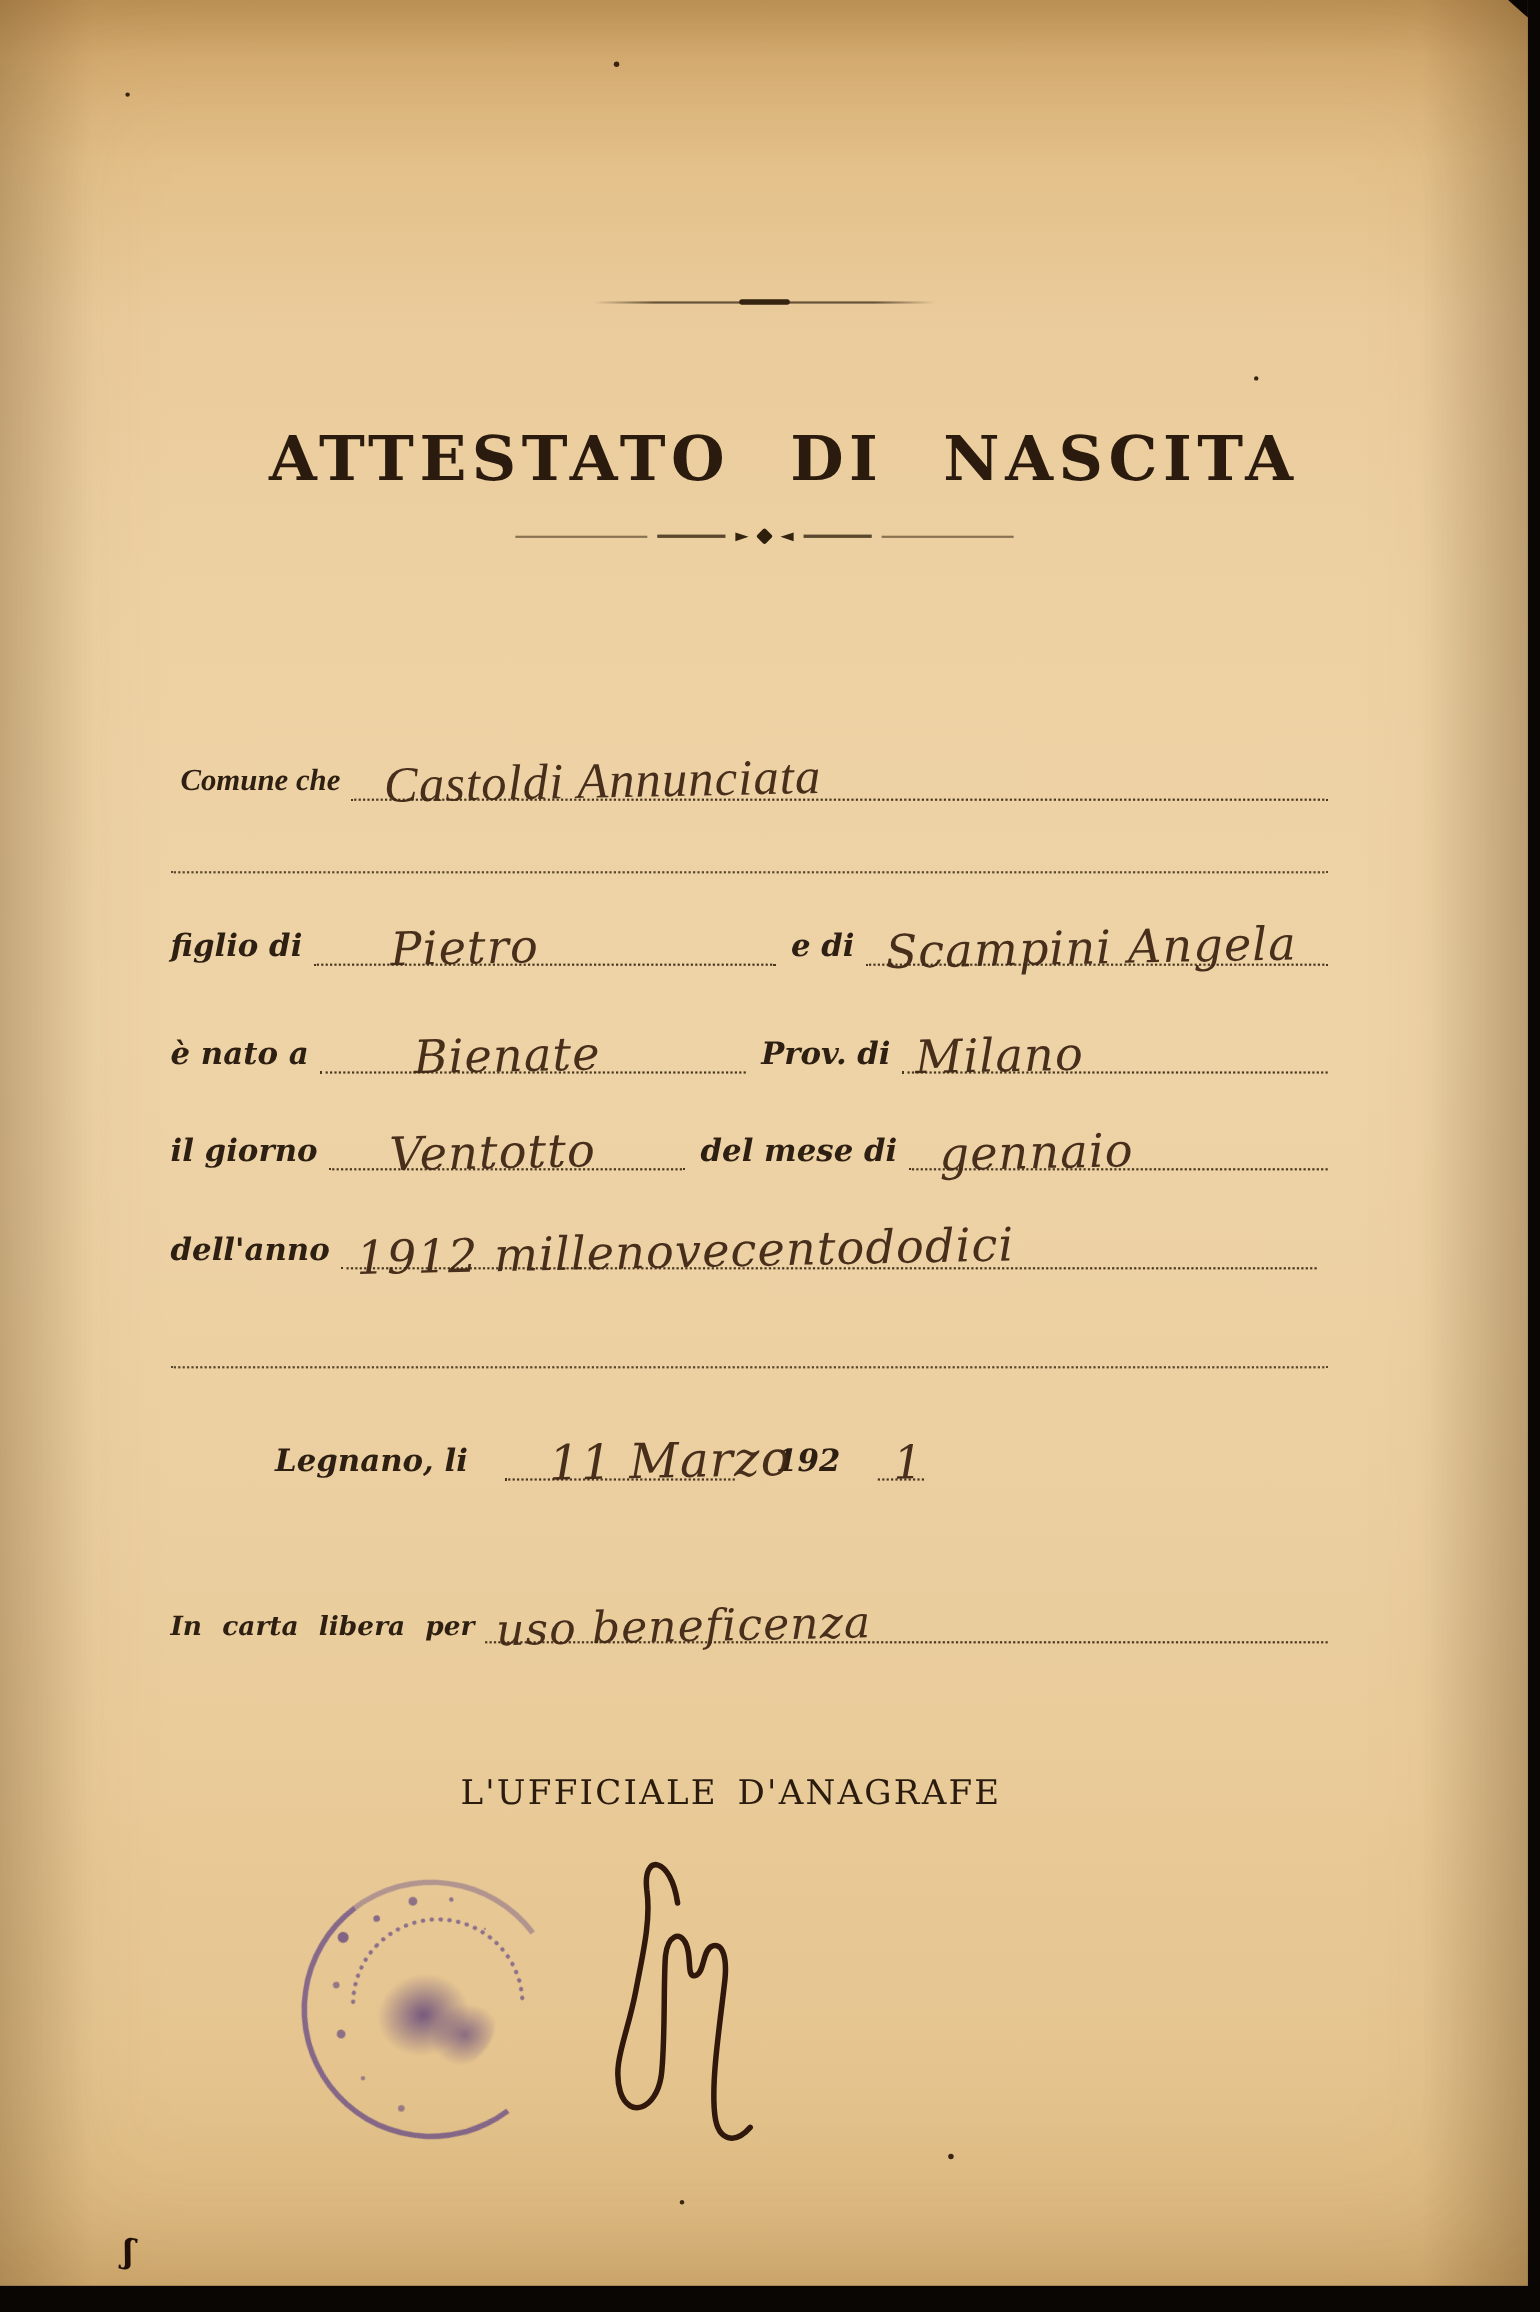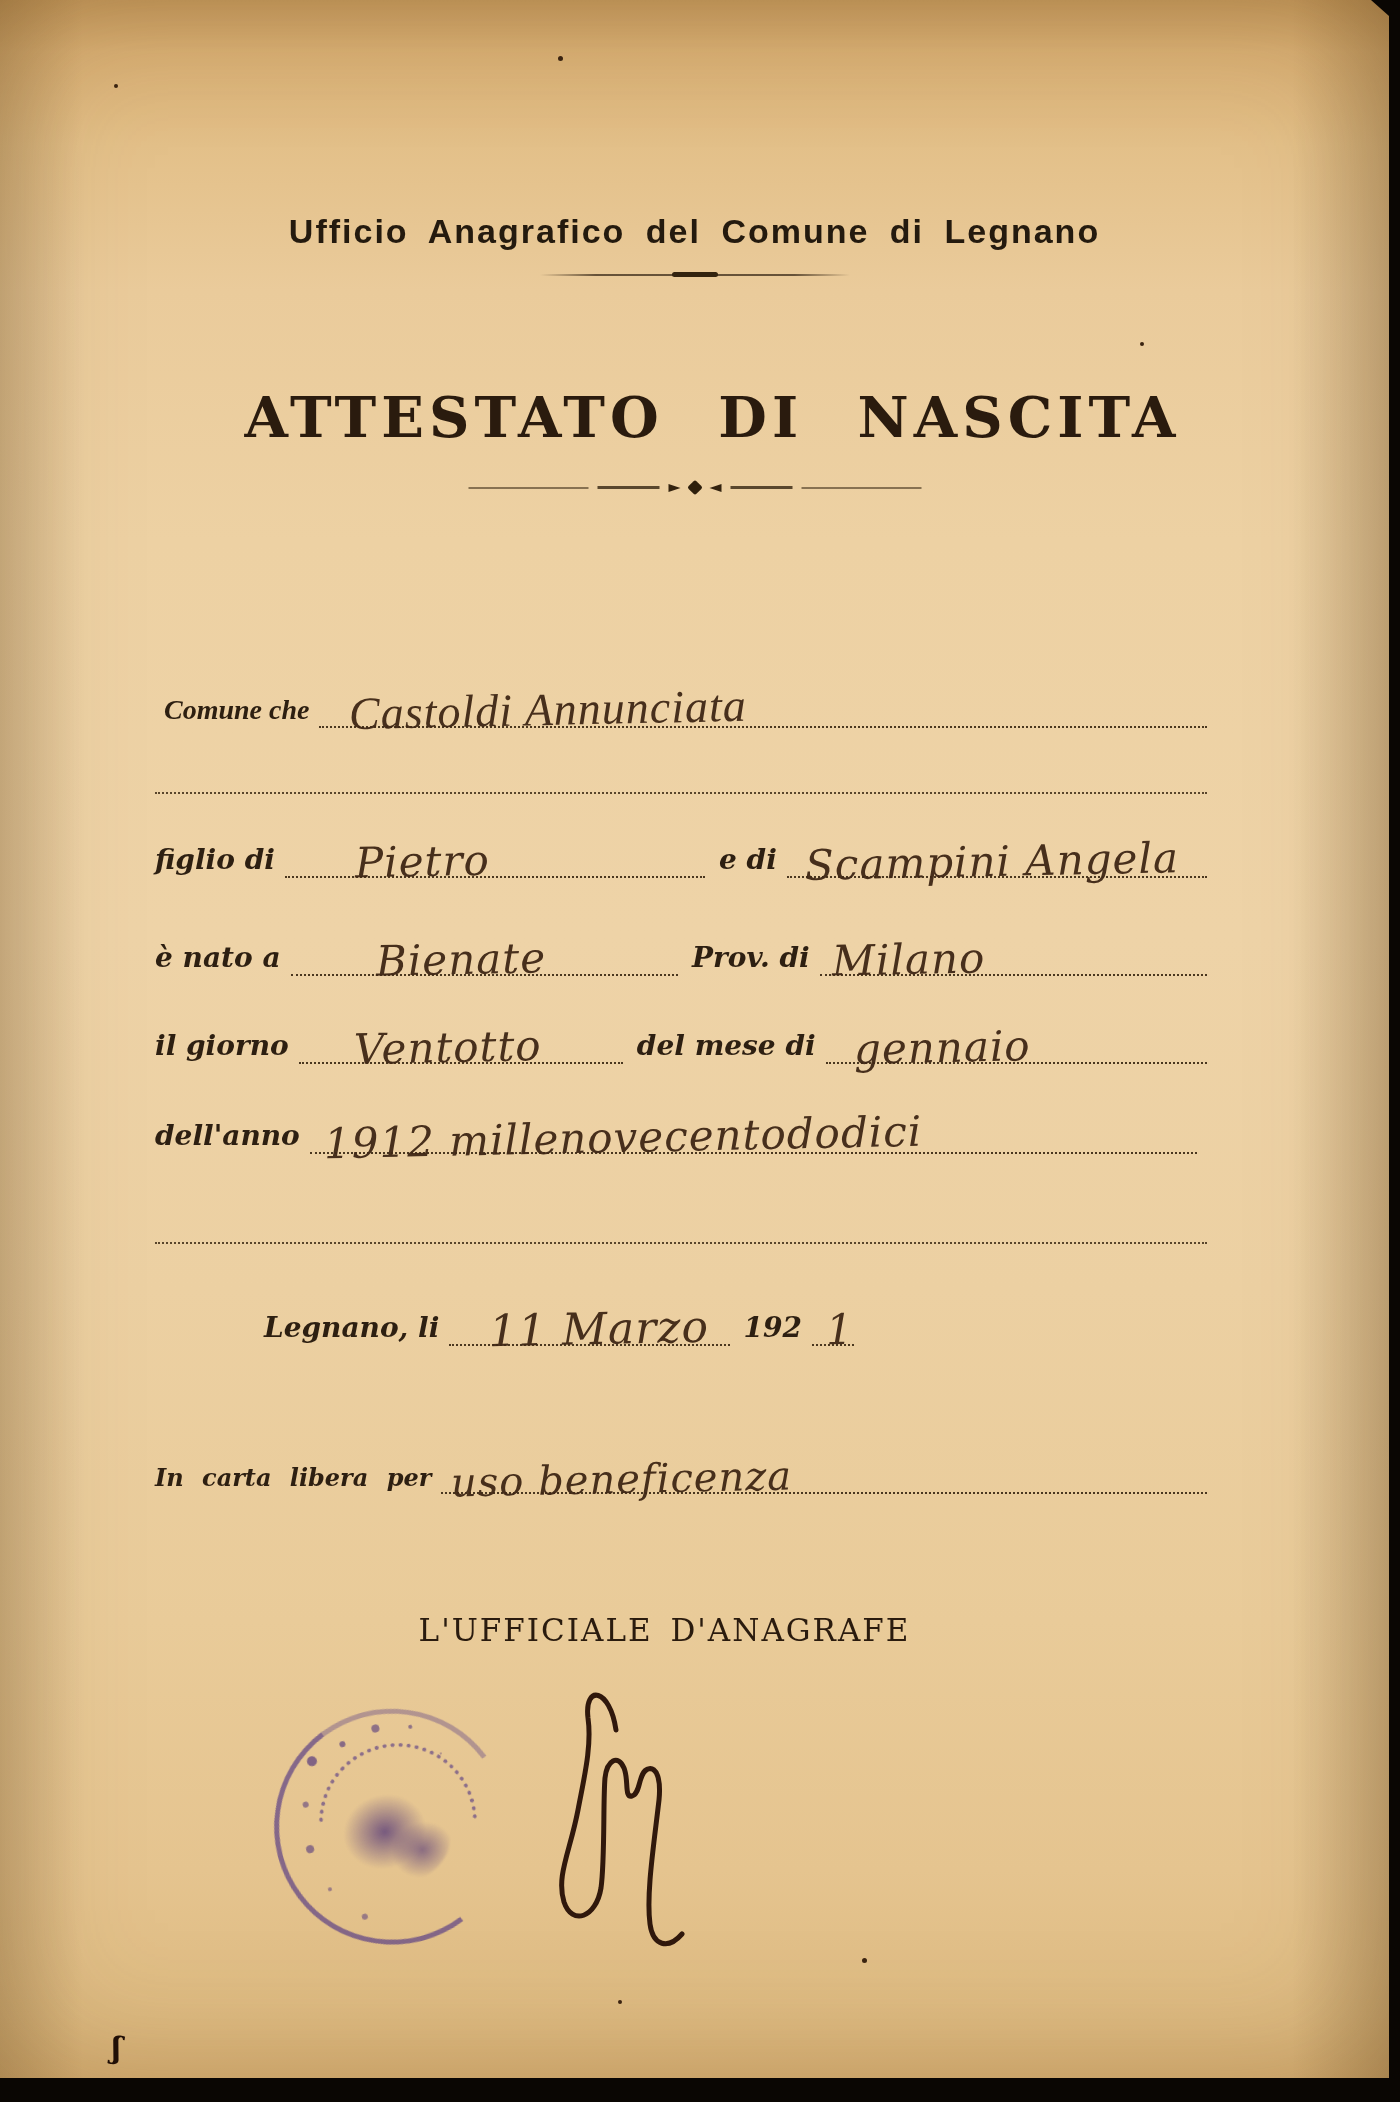--- a/index.html
+++ b/index.html
@@ -191,21 +191,20 @@
                 8px 164px 0 -2px rgba(86,58,126,.6),
                 126px 28px 0 -4px rgba(86,58,126,.55);
   }
   .signature { position: absolute; left: 498px; top: 1668px; }
 </style>
 </head>
 <body>
 
 <div class="paper">
 
-  <div class="office-header">Ufficio Anagrafico del Comune di Legnano</div>
   <div class="header-orn"></div>
 
   <div class="doc-title">ATTESTATO DI NASCITA</div>
   <div class="title-orn">
     <div class="seg long"></div>
     <div class="seg short"></div>
     <div class="tri-r"></div>
     <div class="diamond"></div>
     <div class="tri-l"></div>
     <div class="seg short"></div>
@@ -257,21 +256,21 @@
 
   <div class="row" style="left:155px; right:192px; top:1098px; height:56px;">
     <span class="lbl">dell'anno</span>
     <span class="fill">
       <span class="hand" style="left:14px; font-size:42px;">1912 millenovecentododici</span>
     </span>
   </div>
 
   <div class="blank-line" style="left:155px; right:182px; top:1186px; height:56px;"></div>
 
-  <div class="row" style="left:264px; width:590px; top:1290px; height:56px;">
+  <div class="row" style="left:250px; width:590px; top:1290px; height:56px;gap:24px;">
     <span class="lbl">Legnano, li</span>
     <span class="fill">
       <span class="hand" style="left:40px; font-size:44px;">11 Marzo</span>
     </span>
     <span class="lbl mid-lbl">192</span>
     <span class="fill fixed" style="width:42px;">
       <span class="hand" style="left:14px; font-size:42px;">1</span>
     </span>
   </div>
 

